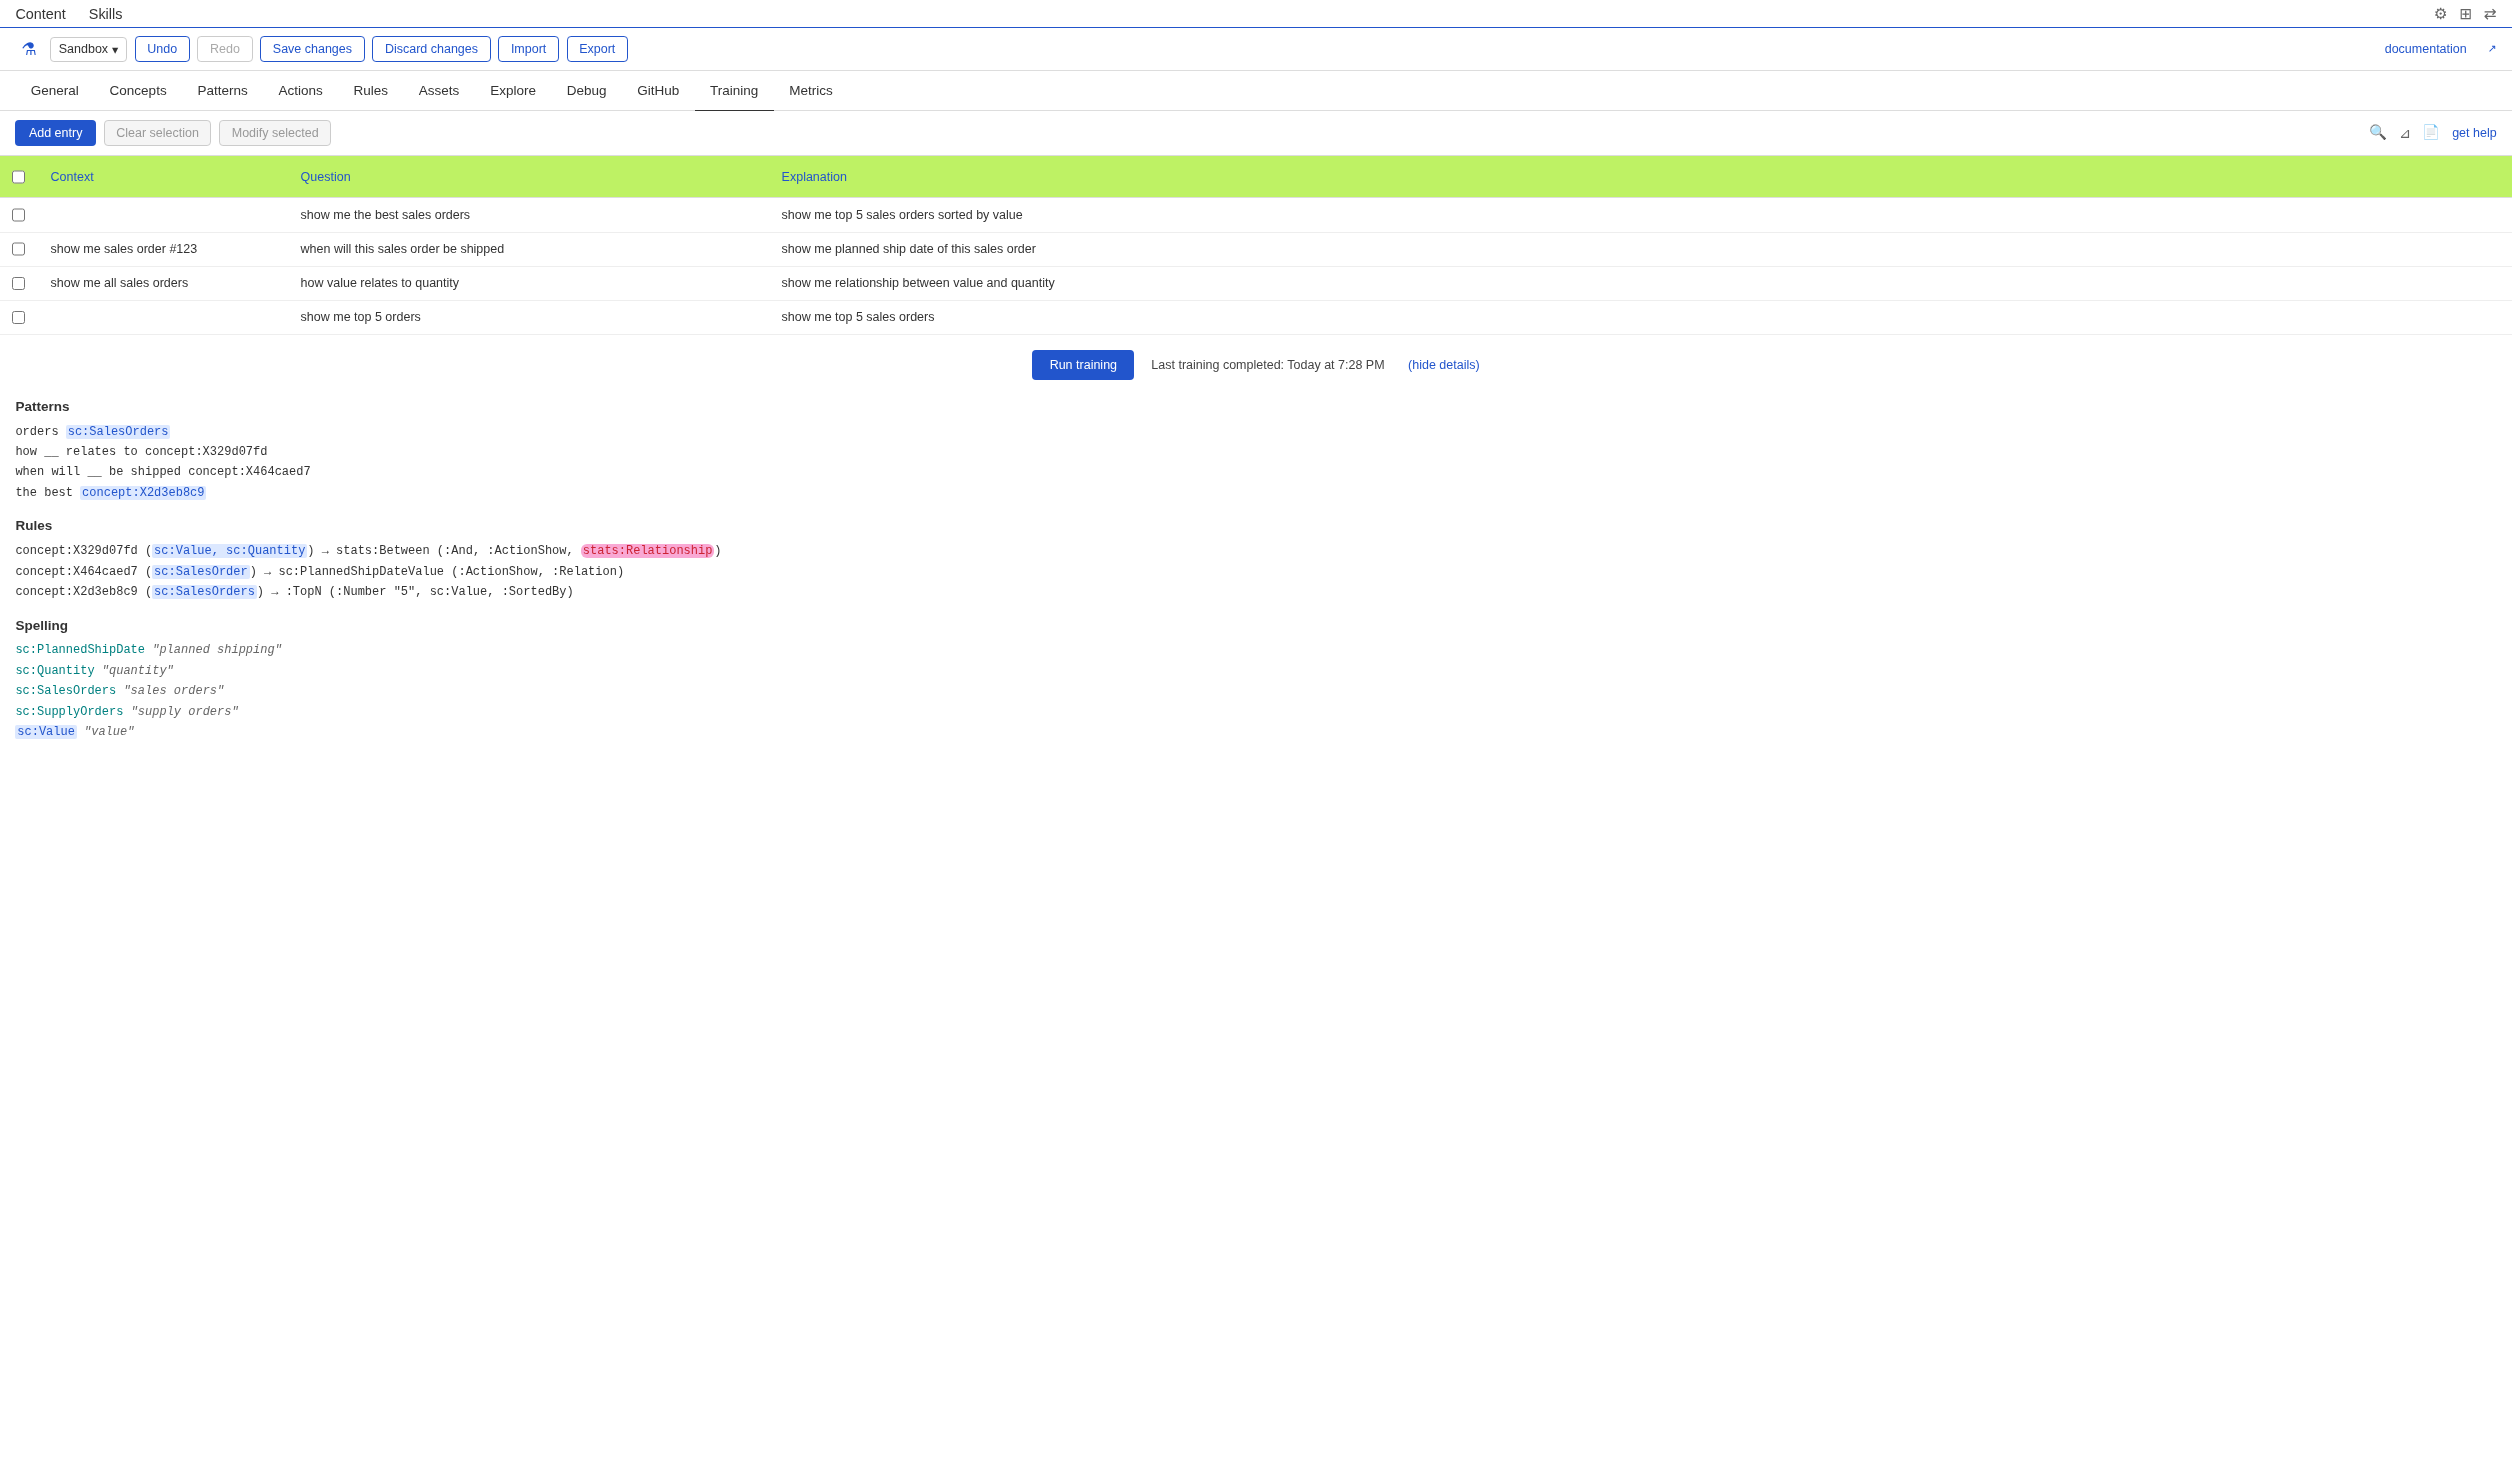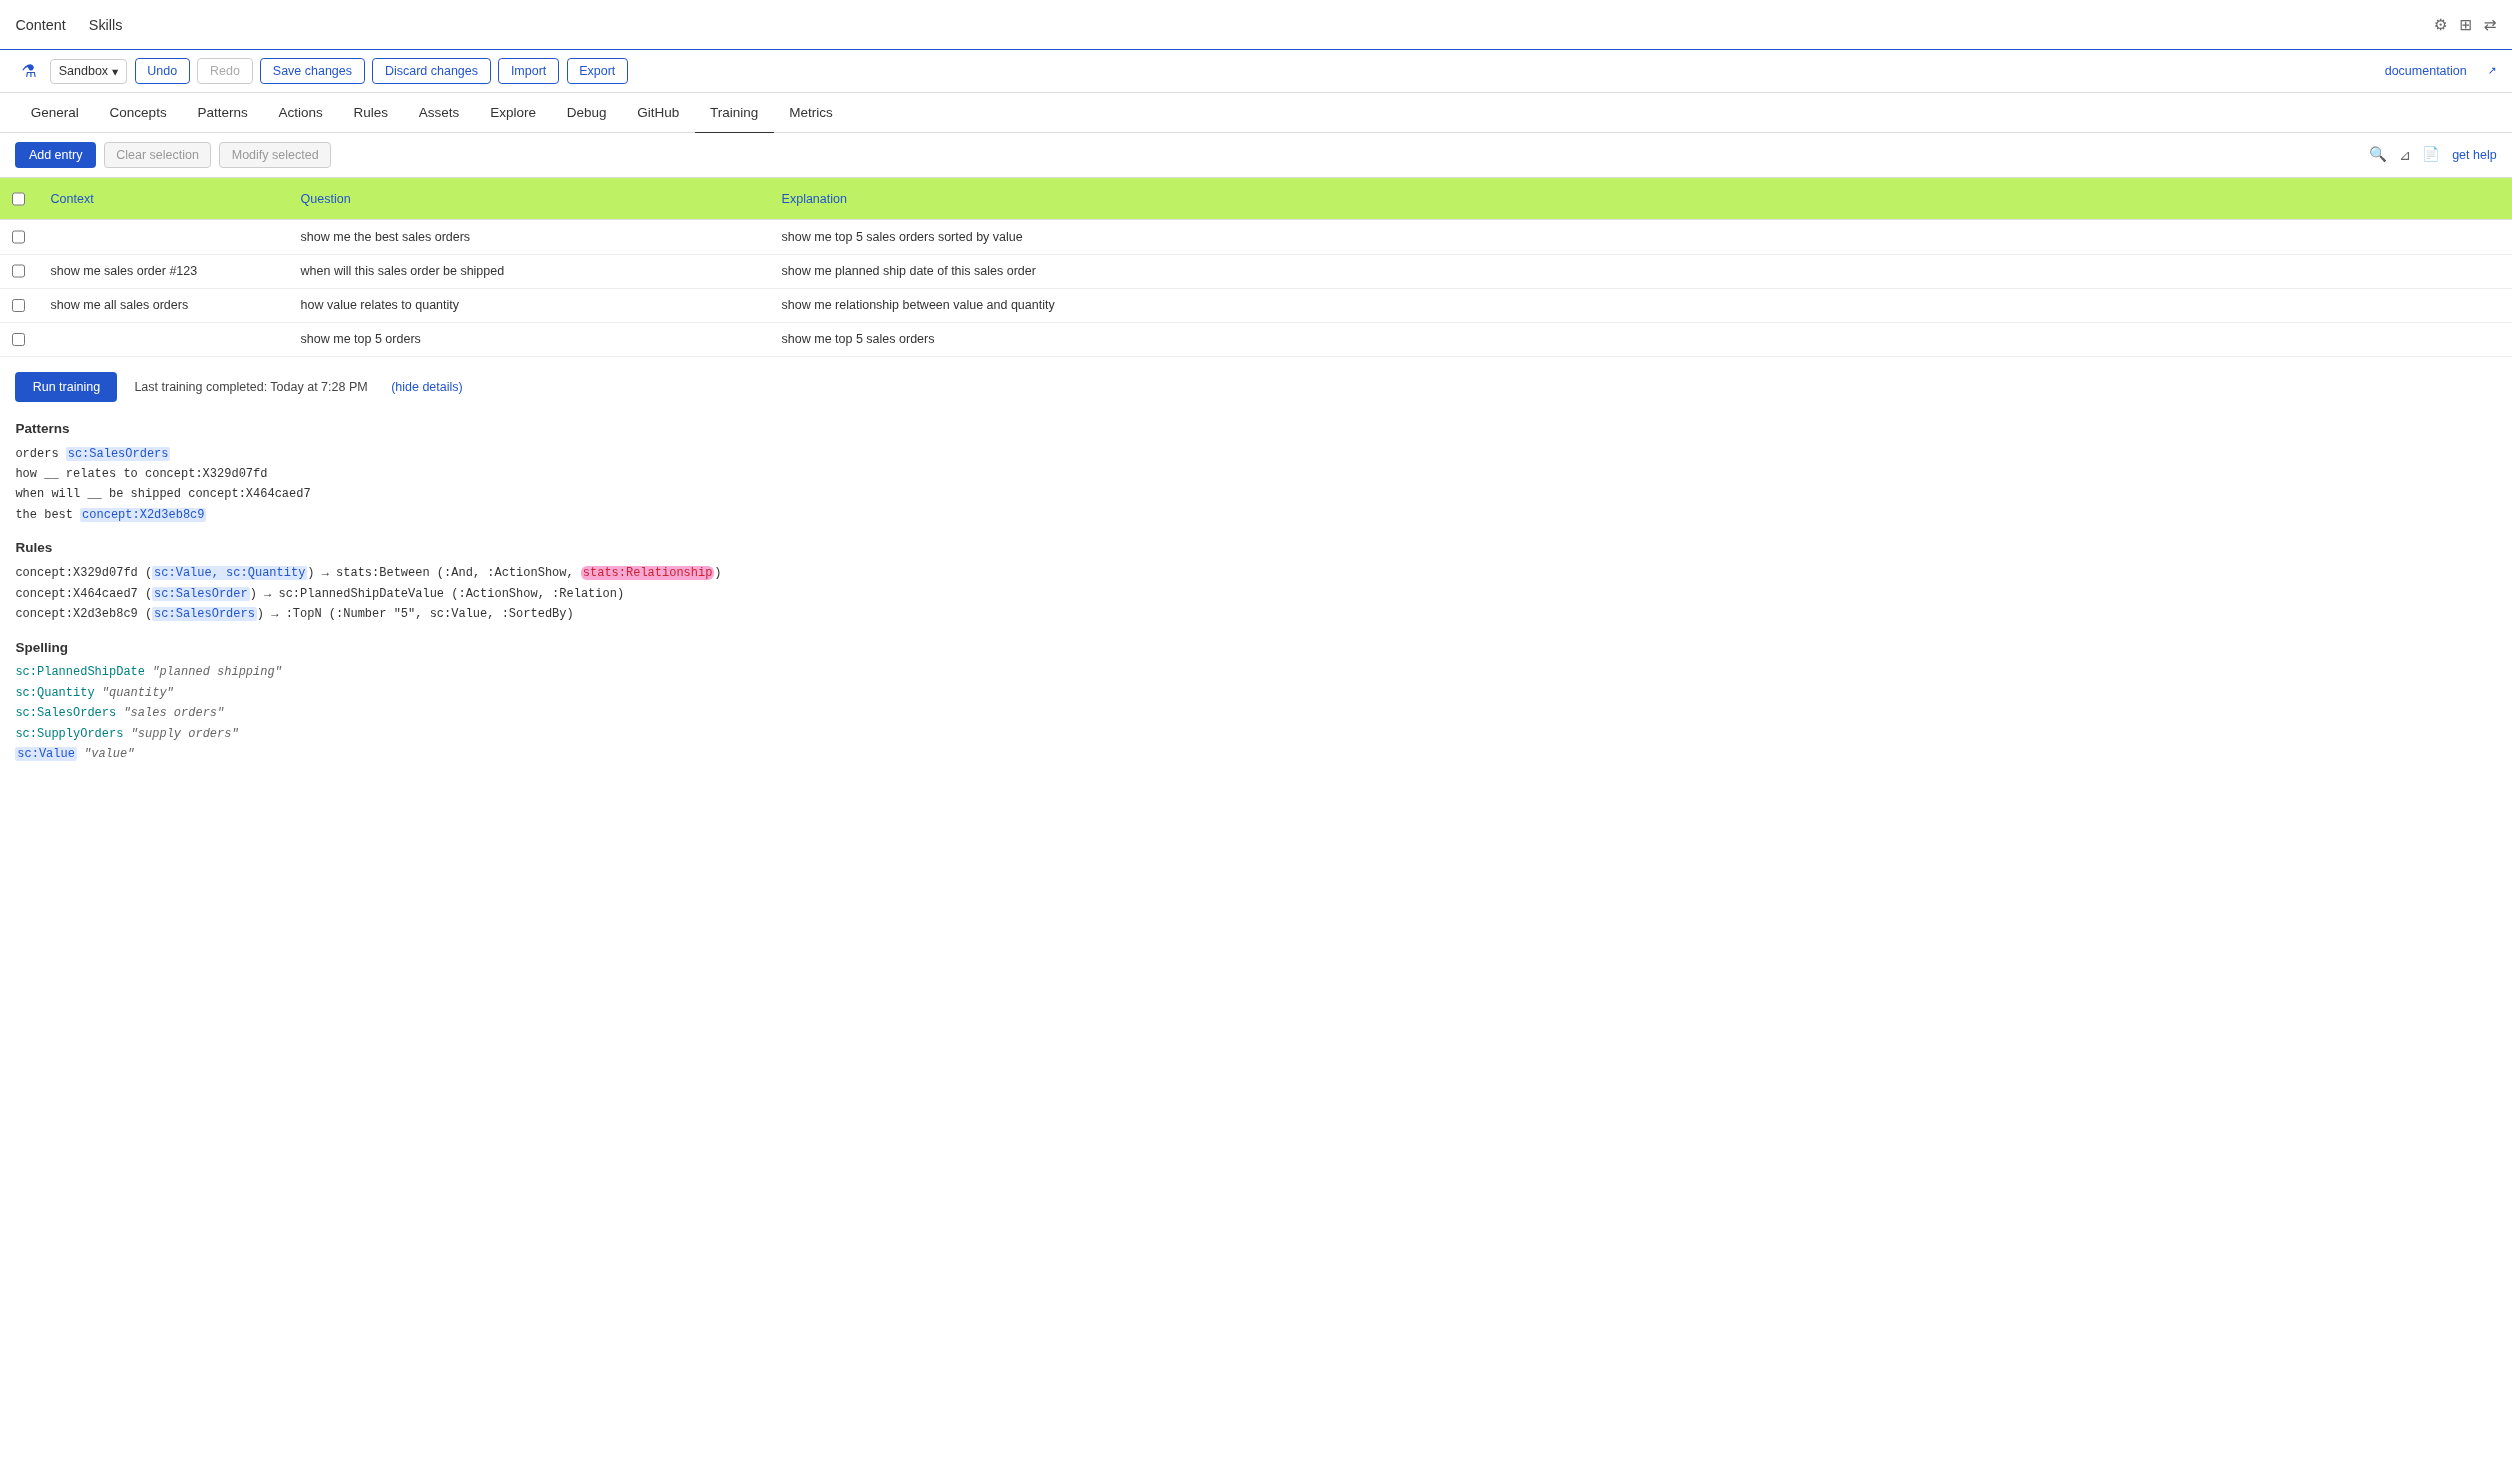--- a/index.html
+++ b/index.html
@@ -3,21 +3,21 @@
   <meta charset="utf-8">
   <style>
     * { box-sizing: border-box; margin: 0; padding: 0; }
     body { font-family: -apple-system, BlinkMacSystemFont, 'Segoe UI', Arial, sans-serif; font-size: 12.5px; color: #333; background: #fff; }
 
     
     .top-bar {
       display: flex;
       align-items: center;
       padding: 0 15.4px;
-      height: 50px;
+      height: 28px;
       border-bottom: 1.9px solid #2255cc;
     }
     .top-bar-left {
       display: flex;
       gap: 23px;
       align-items: center;
     }
     .top-nav-item {
       font-size: 14.4px;
       color: #333;
@@ -189,20 +189,21 @@
 
     
     .bottom-section {
       padding: 15.4px;
     }
     .run-training-bar {
       display: flex;
       align-items: center;
       gap: 17px;
       margin-bottom: 19px;
+      justify-content: center;
     }
     .run-training-btn {
       background: #2255cc;
       color: #fff;
       border: none;
       padding: 7.7px 17.3px;
       border-radius: 3.9px;
       cursor: pointer;
       font-size: 12.5px;
       font-weight: 500;

